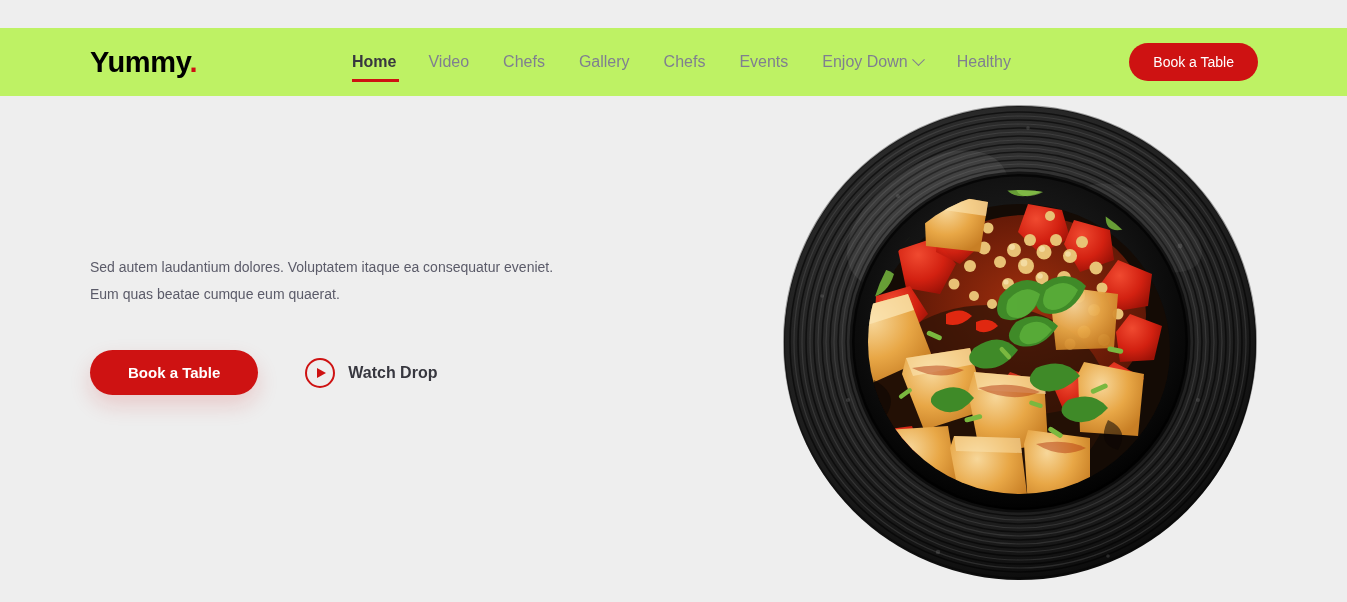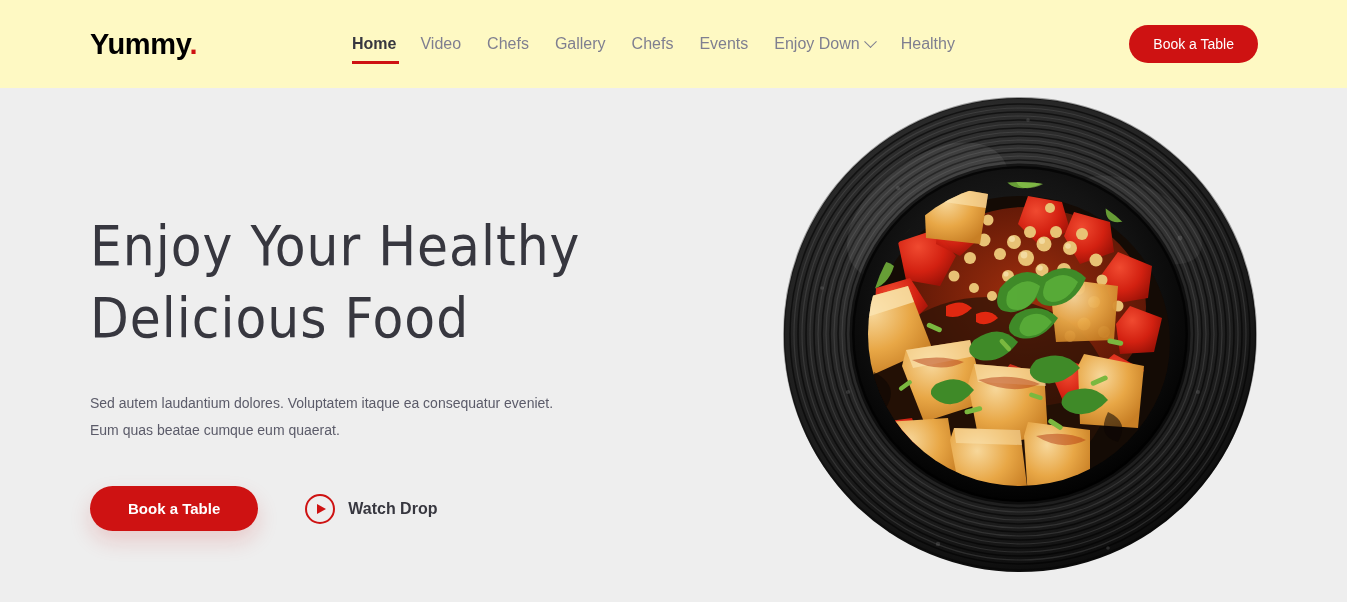--- a/index.html
+++ b/index.html
@@ -12,25 +12,26 @@
 
   body {
     font-family: "Liberation Sans", sans-serif;
     background: #eeeeee;
   }
 
   
   .header {
     position: relative;
     width: 100%;
-    height: 88px;
-    background: #fef9c3;
+    height: 68px;
+    background: #bef264;
     display: flex;
     align-items: center;
     z-index: 20;
+    margin-top: 28px;
   }
 
   .logo {
     position: absolute;
     left: 90px;
     top: 50%;
     transform: translateY(-50%);
     font-size: 29px;
     font-weight: bold;
     color: #000000;
@@ -39,21 +40,21 @@
   }
   .logo-dot { color: #ce1212; }
 
   .nav {
     position: absolute;
     left: 352px;
     top: 50%;
     transform: translateY(-50%);
     display: flex;
     align-items: center;
-    gap: 0;
+    gap: 8px;
   }
 
   .nav-item {
     position: relative;
     font-size: 16px;
     color: #7f7f90;
     white-space: nowrap;
     padding: 0 26px 0 0;
     line-height: 22px;
     display: flex;
@@ -243,24 +244,20 @@
 
   </nav>
 
   <button class="book-btn-header">Book a Table</button>
 </header>
 
 <section class="hero">
 
   <div class="hero-text">
 
-    <h1 class="hero-title">
-      <span class="ln">Enjoy Your Healthy</span>
-      <span class="ln">Delicious Food</span>
-    </h1>
 
     <p class="hero-desc">Sed autem laudantium dolores. Voluptatem itaque ea consequatur eveniet. Eum quas beatae cumque eum quaerat.</p>
 
     <div class="hero-actions">
 
       <button class="book-btn-hero">Book a Table</button>
 
       <div class="watch-video">
         <span class="play-ring">
           <span class="play-tri"></span>

